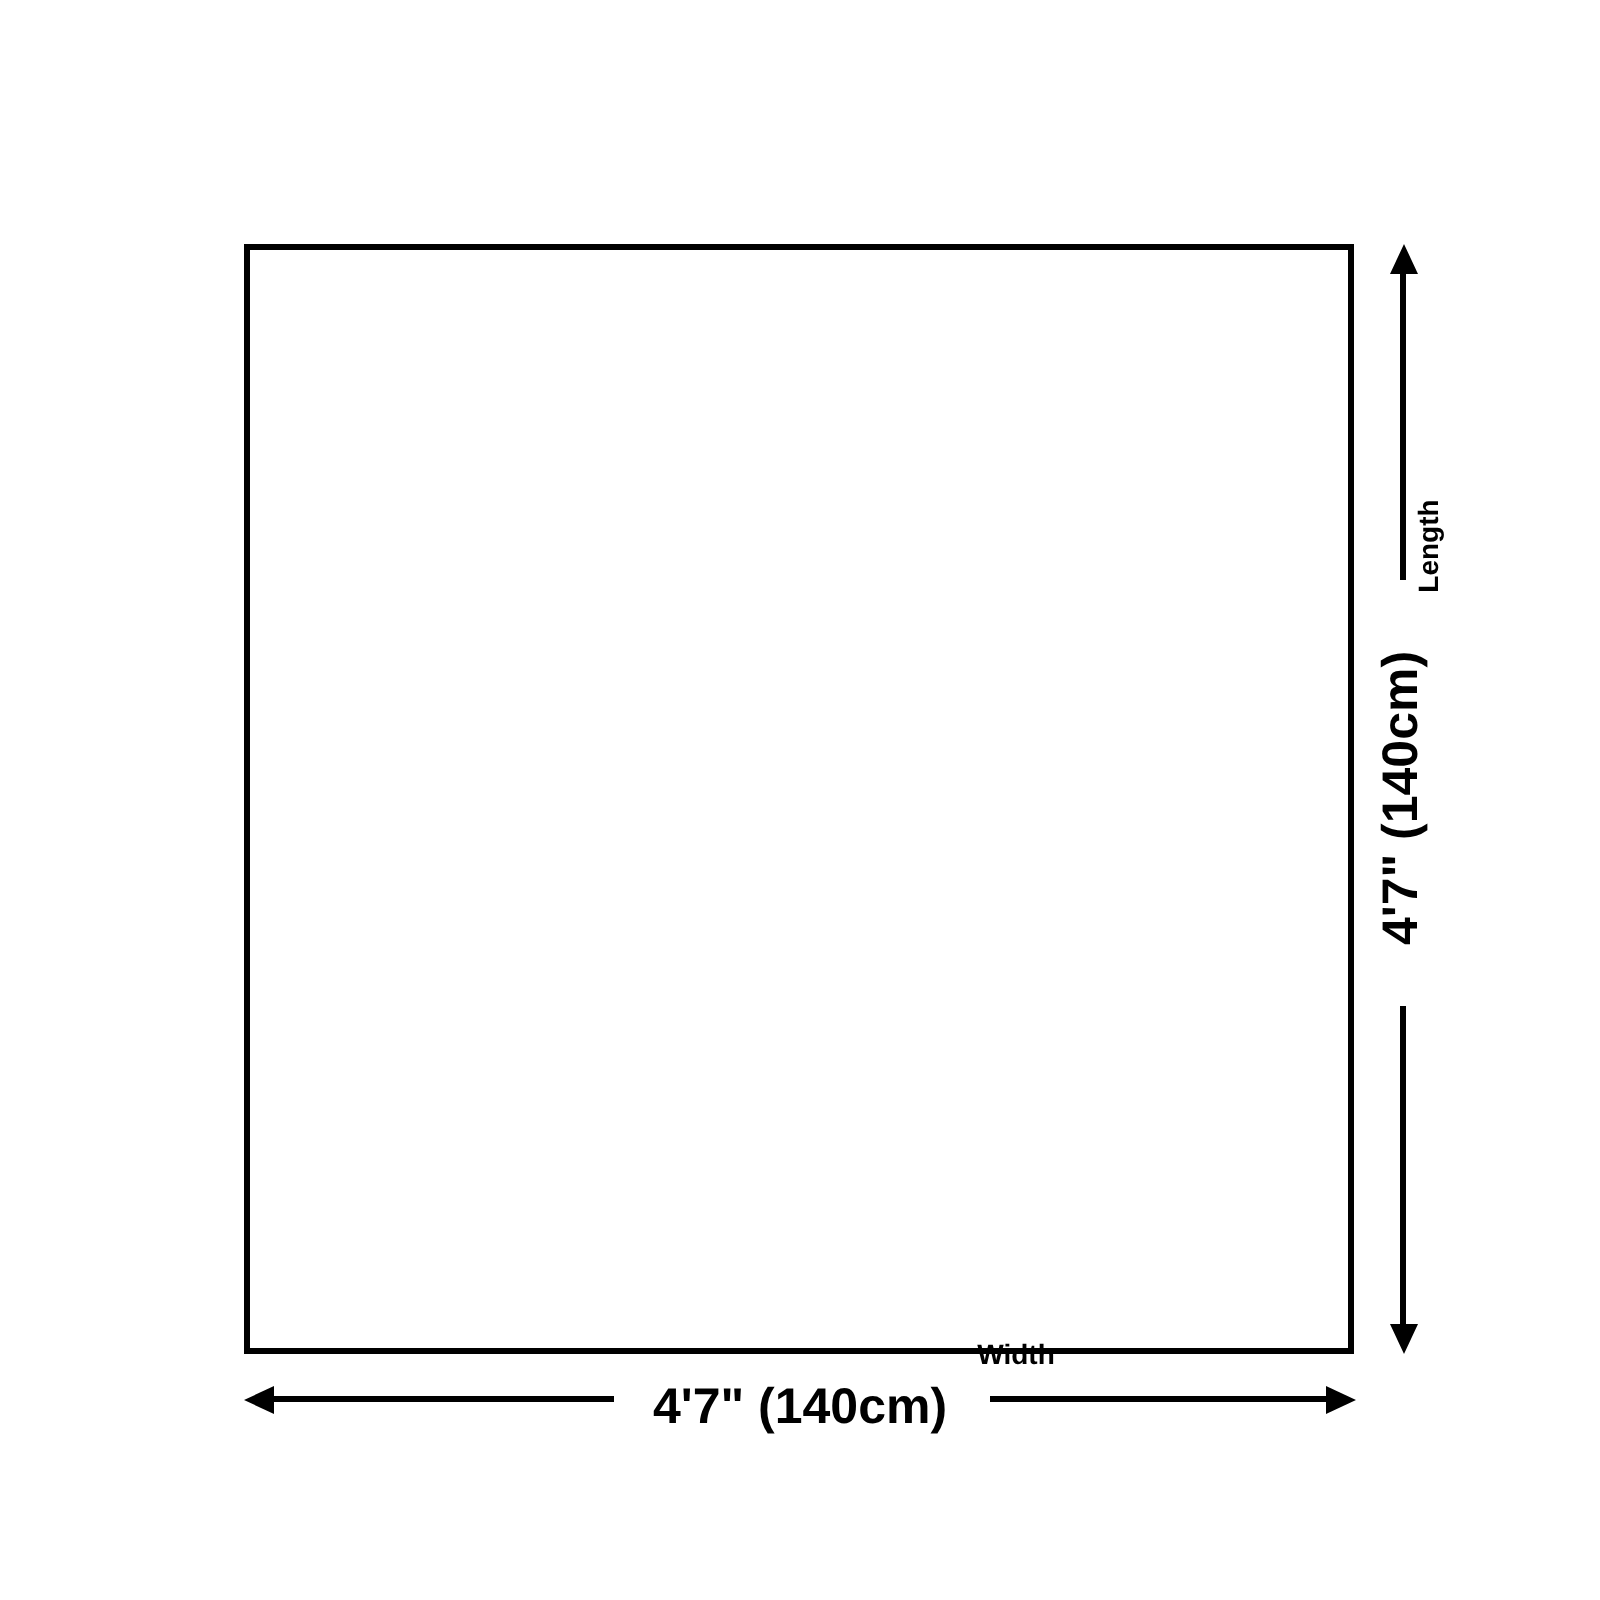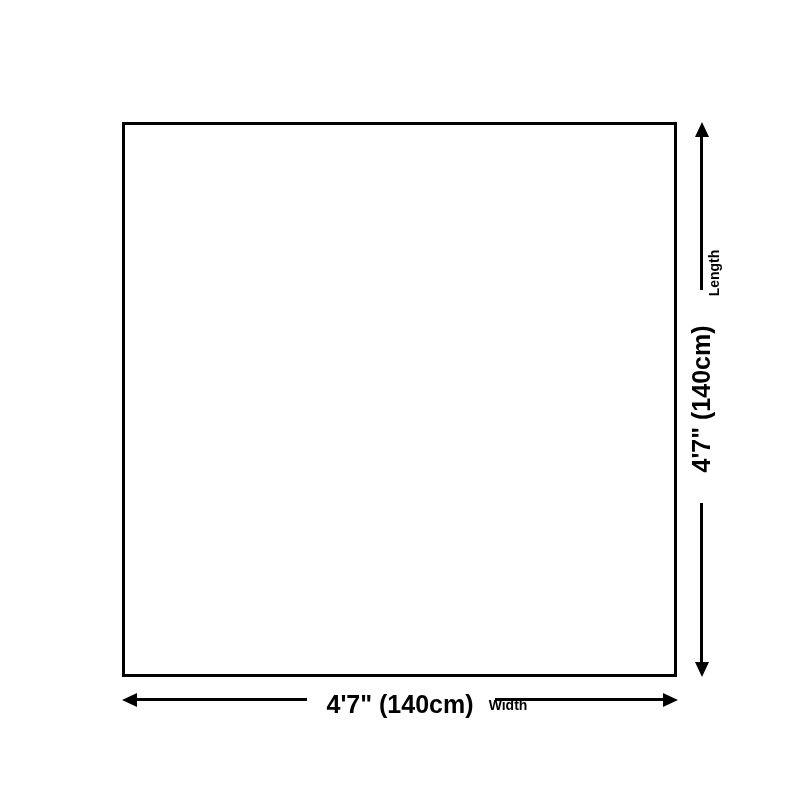--- a/index.html
+++ b/index.html
@@ -80,21 +80,21 @@
     transform: translate(-50%, -50%) rotate(-90deg);
   }
   
   .v-line-top    { left: 700px; top: 135px; height: 155px; }
   .v-line-bottom { left: 700px; top: 503px; height: 159px; }
   .h-line-left   { left: 137px; top: 698px; width: 170px; }
   .h-line-right  { left: 495px; top: 698px; width: 168px; }
   .length-value  { left: 701px; top: 399px; }
   .length-label  { left: 714px; top: 273px; }
   .width-value   { left: 400px; top: 704px; }
-  .width-label   { left: 508px; top: 705px; }
+  .width-label   { left: 508px; top: 677px; }
 </style>
 </head>
 <body>
 
 <div class="canvas">
 
   <div class="product-square"></div>
 
   <div class="arrowhead up"></div>
   <div class="dim-line v v-line-top"></div>

